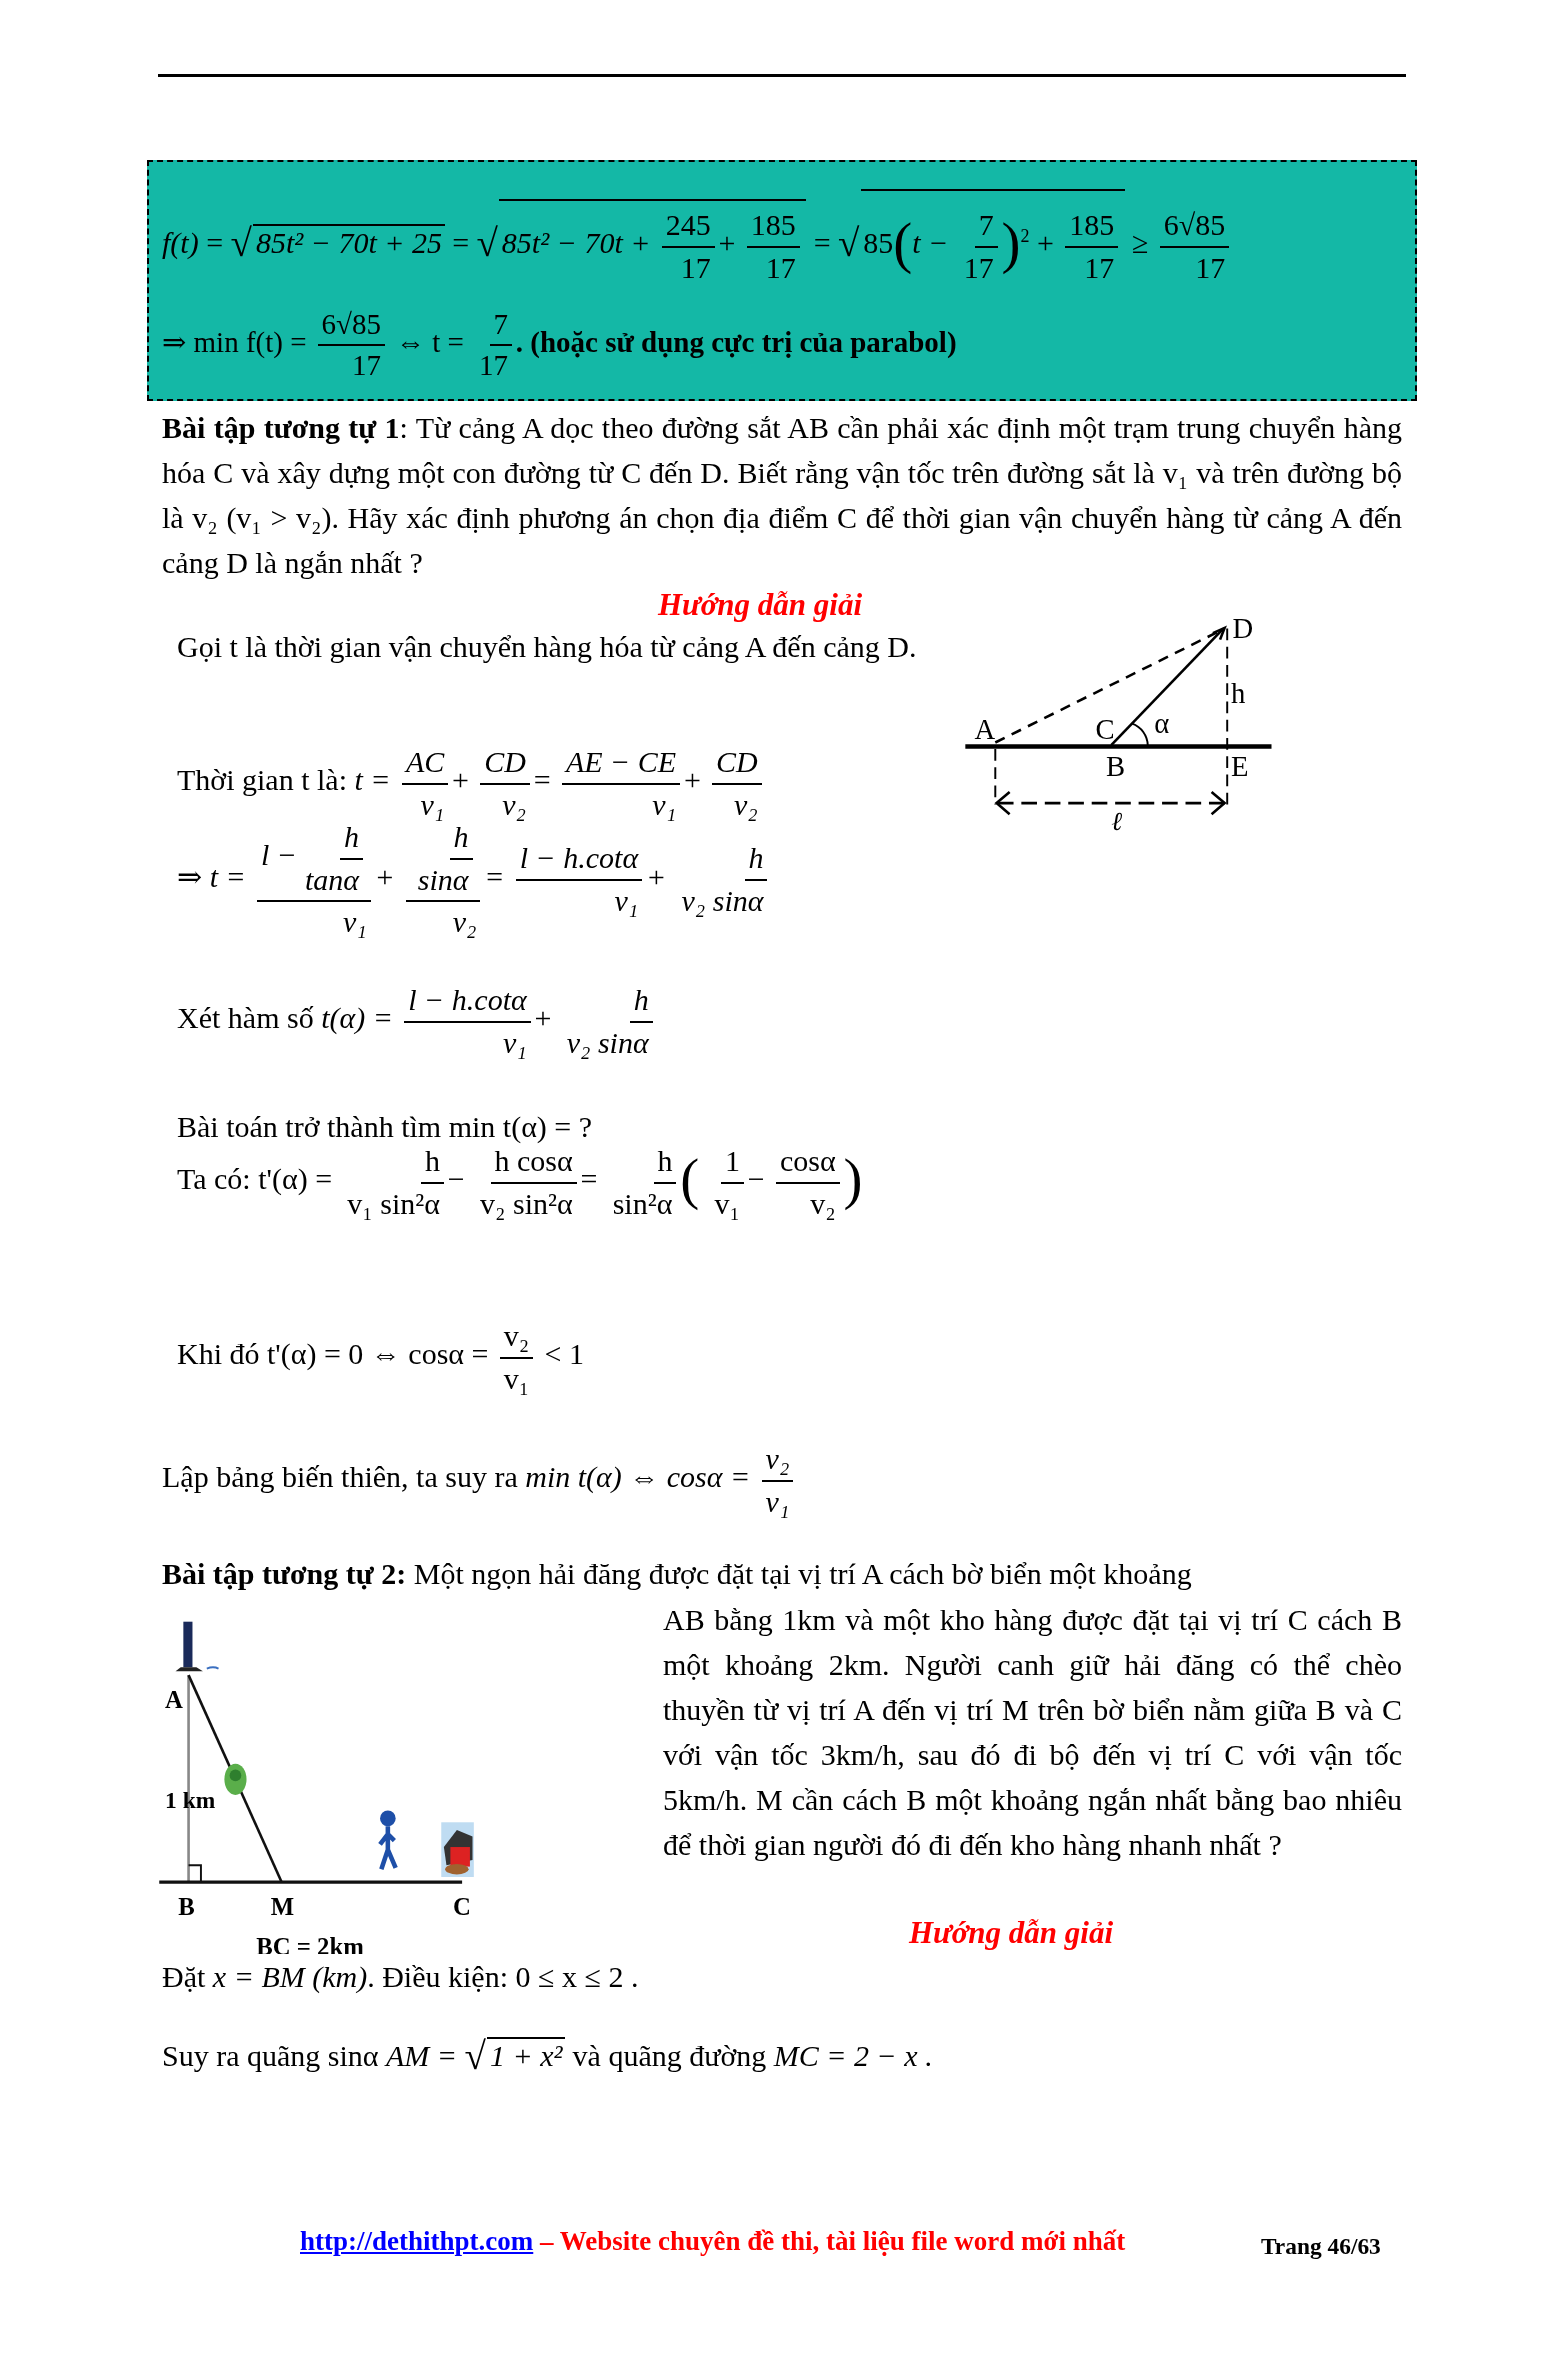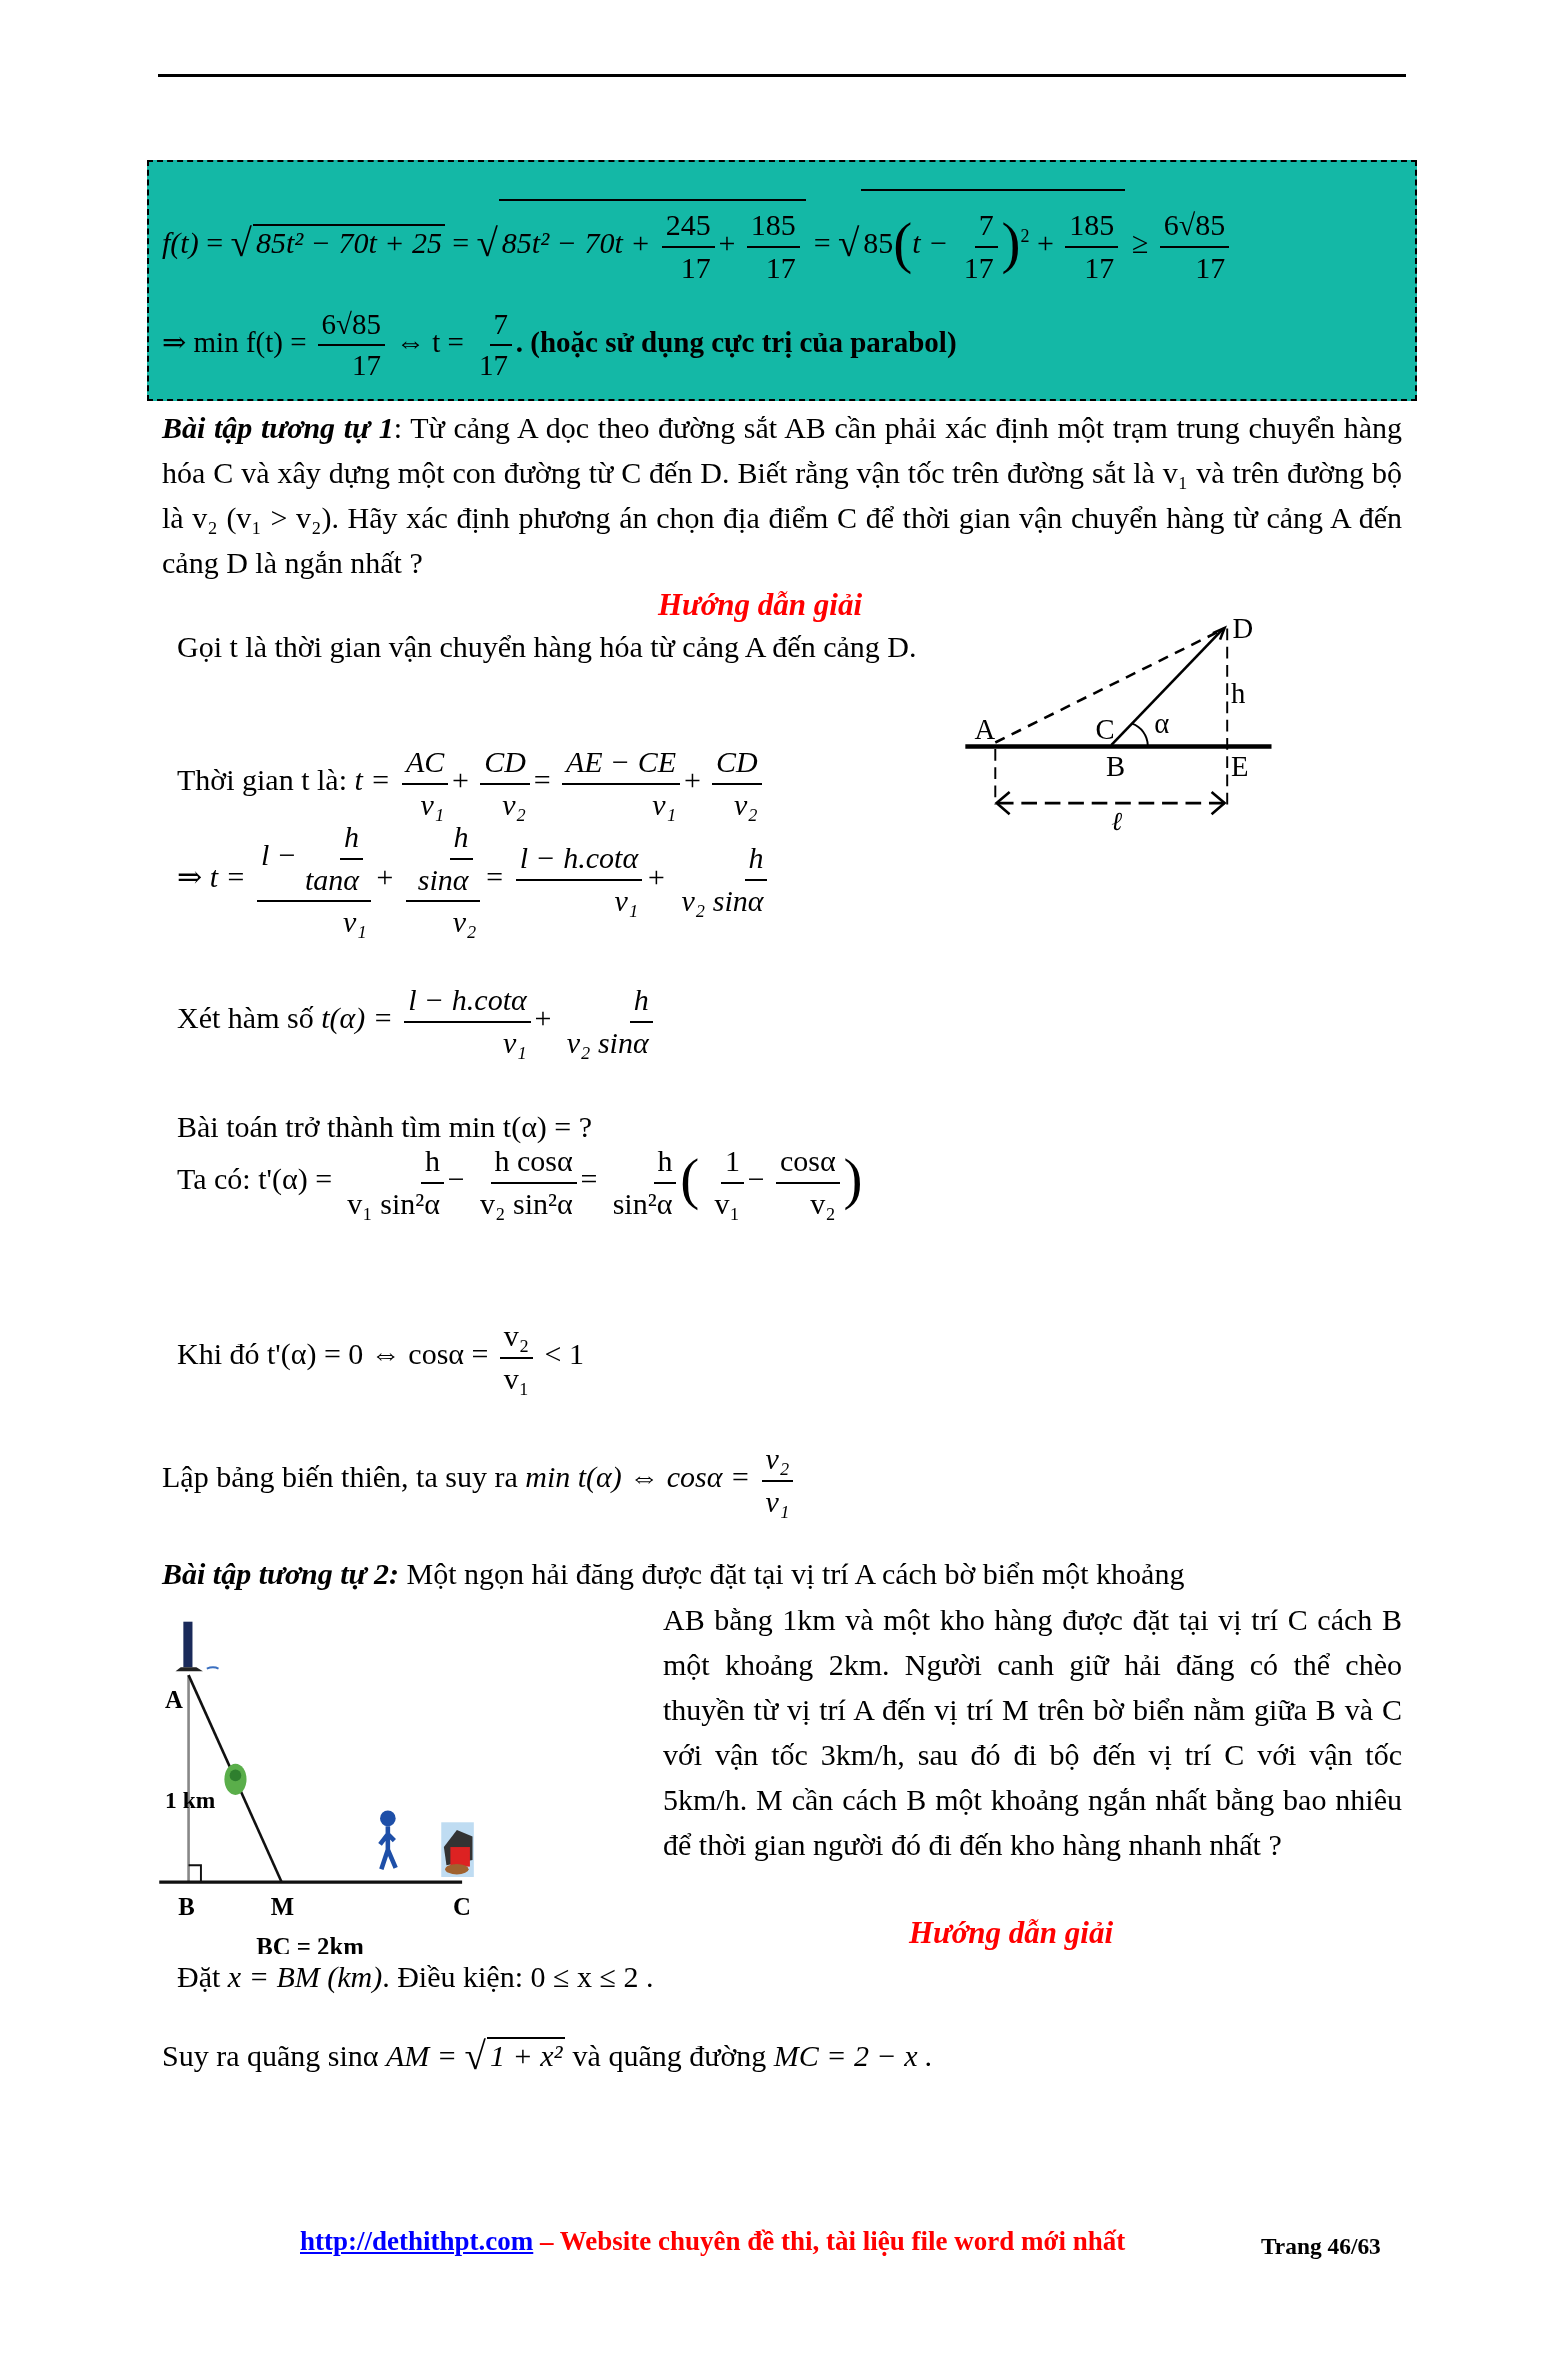--- a/index.html
+++ b/index.html
@@ -15,21 +15,21 @@
   .it { font-style:italic; }
   .frac { display:inline-flex; flex-direction:column; align-items:flex-end; vertical-align:middle; margin:0 3.9px; }
   .frac > span { display:block; padding:0 3.9px; line-height:1.35; }
   .frac > span.num { border-bottom:2px solid #000; }
   .sqrt { display:inline-block; border-top:2.6px solid #000; padding:0 2.6px; margin-left:1.3px; }
   .rad { font-size:1.3em; vertical-align:-2.6px; }
   .big { font-size:1.9em; vertical-align:-9px; font-weight:100; }
   sub, sup { font-size:0.6em; }
 
   .para { left:162px; width:1240px; line-height:45px; text-align:justify; font-size:30px; }
-  .bold-it { font-weight:bold; font-style:italic; }
+  .bold-it { font-weight:bold; }
   .red-heading { color:#ff0000; font-weight:bold; font-style:italic; font-size:31px; }
 
   .line { left:177px; font-size:30px; }
   .footer-link { color:#0000ff; text-decoration:underline; font-weight:bold; }
   .footer-red { color:#ff0000; font-weight:bold; }
   .footer-page { font-weight:bold; font-size:23.4px; }
 </style>
 </head>
 <body>
 
@@ -251,21 +251,21 @@
   <text x="14" y="162" font-size="38" font-weight="bold" font-family="Liberation Serif, serif">A</text>
   <text x="14" y="316" font-size="36" font-weight="bold" font-family="Liberation Serif, serif">1 km</text>
   <text x="34" y="480" font-size="38" font-weight="bold" font-family="Liberation Serif, serif">B</text>
   <text x="176" y="480" font-size="38" font-weight="bold" font-family="Liberation Serif, serif">M</text>
   <text x="456" y="480" font-size="38" font-weight="bold" font-family="Liberation Serif, serif">C</text>
   <text x="154" y="542" font-size="38" font-weight="bold" font-family="Liberation Serif, serif">BC = 2km</text>
 </svg>
 
 <div class="abs red-heading" style="left:909px;top:1915px;">Hướng dẫn giải</div>
 
-<div class="abs math" style="left:177px;top:1960px;font-size:30px;">
+<div class="abs math" style="left:162px;top:1960px;font-size:30px;">
   <span>Đặt</span>
   <span class="it">x = BM (km)</span><span>. Điều kiện:</span>
   <span>0 ≤ x ≤ 2 .</span>
 </div>
 
 <div class="abs math" style="left:162px;top:2033px;font-size:30px;">
   <span>Suy ra quãng sinα</span>
   <span class="it">AM =</span>
   <span class="rad">√</span><span class="sqrt it">1 + x²</span>
   <span>và quãng đường</span>

